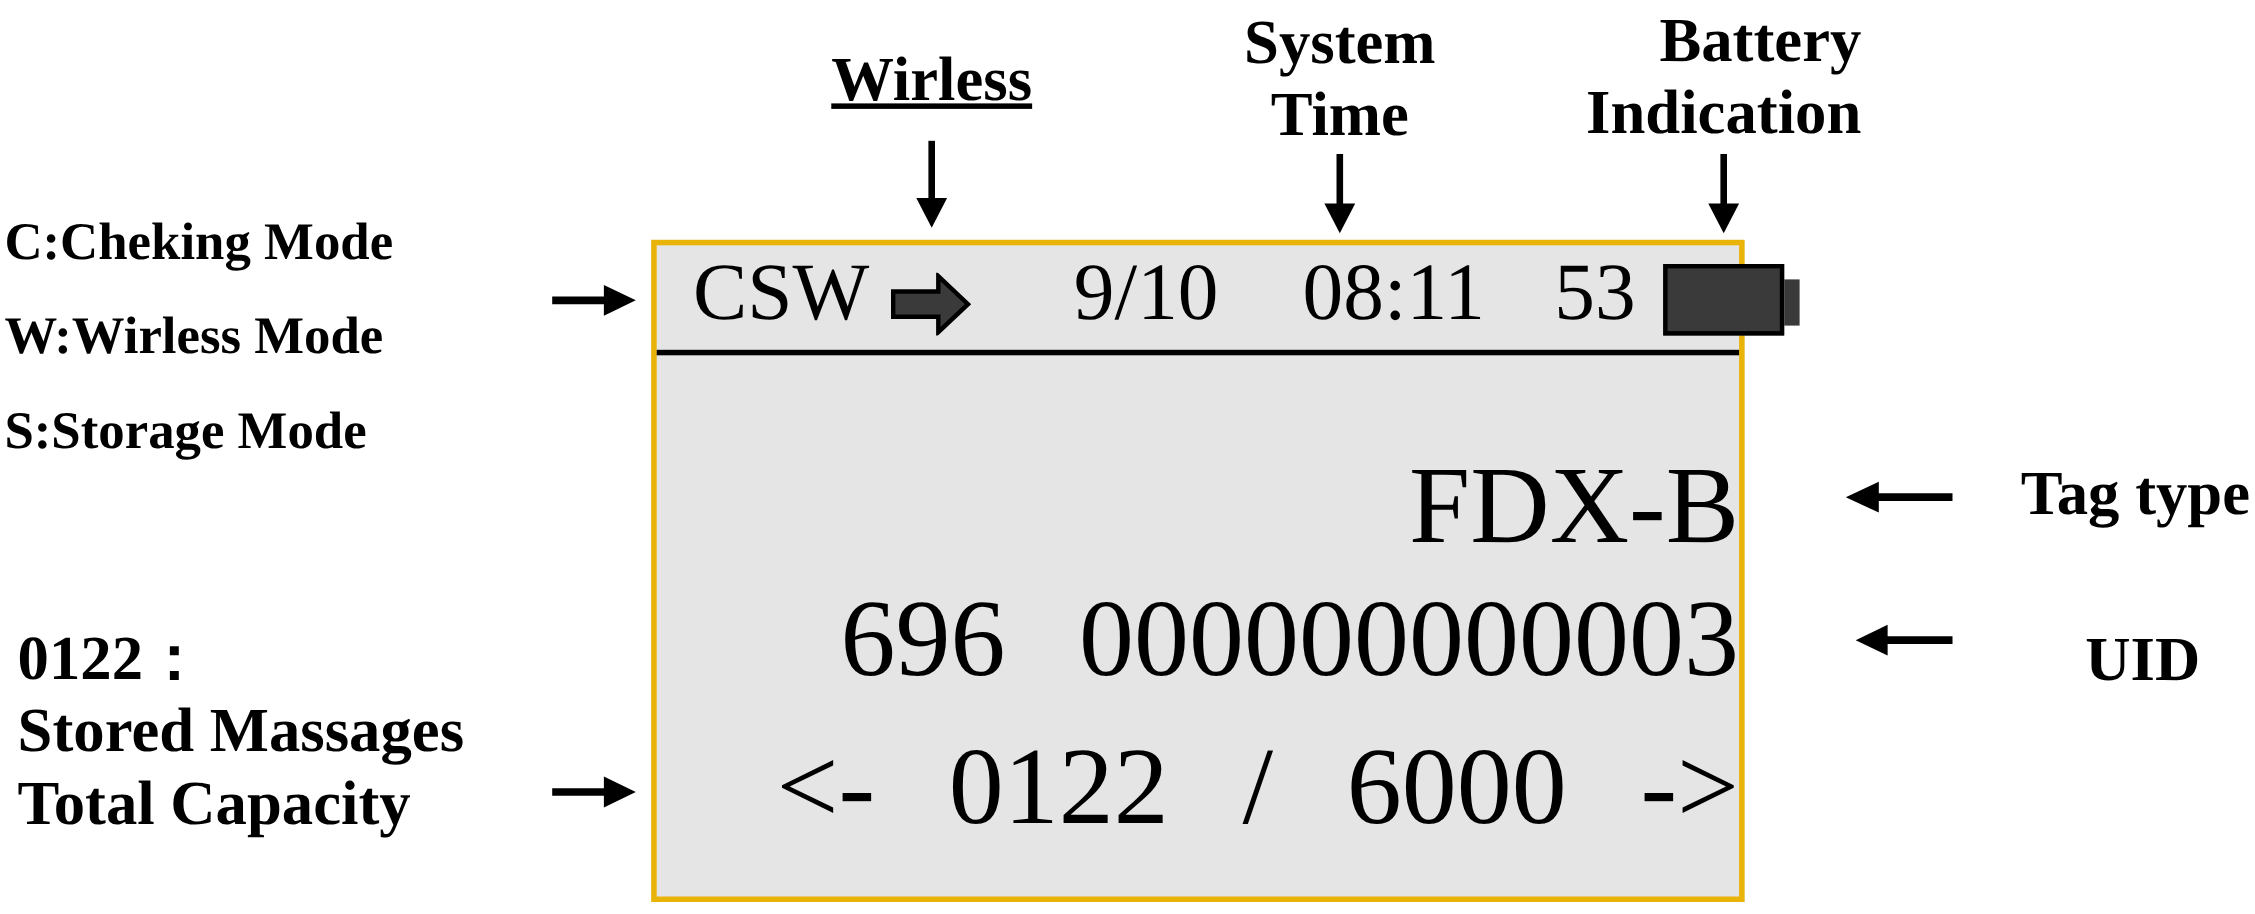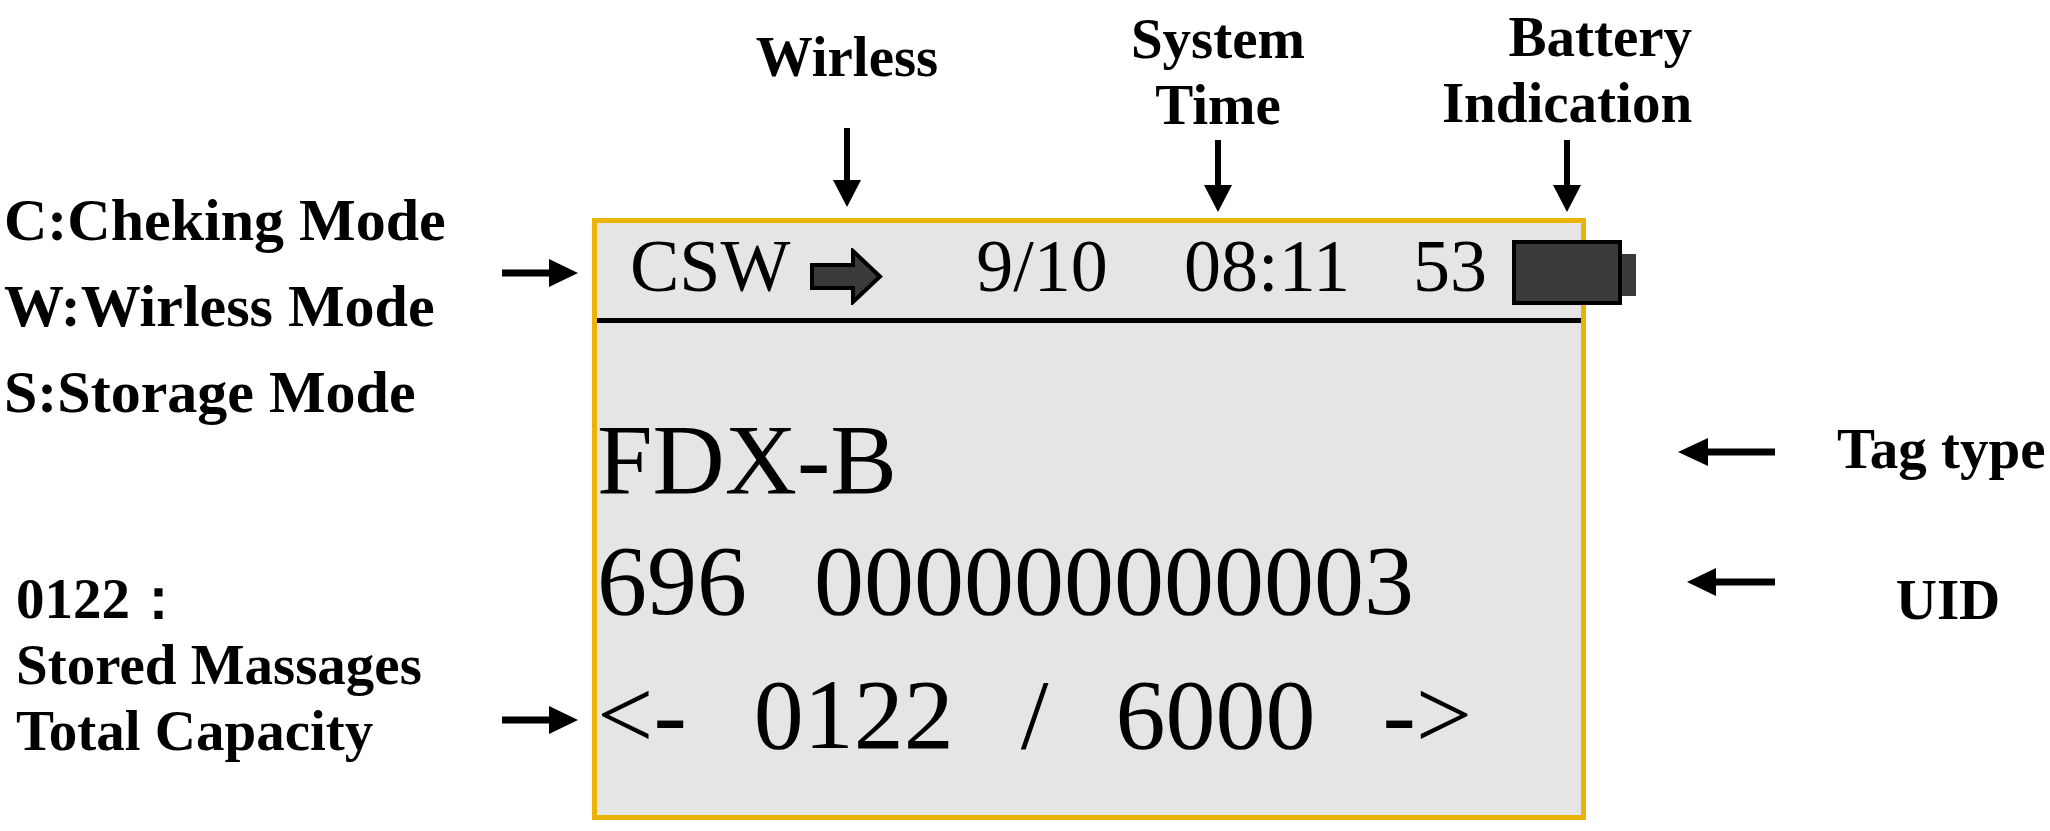--- a/index.html
+++ b/index.html
@@ -3,46 +3,46 @@
 <meta charset="utf-8">
 <style>
   html,body{margin:0;padding:0;background:#fff;}
   .canvas{
     position:relative;width:2050px;height:831px;background:#fff;
     font-family:"Liberation Serif","DejaVu Serif",serif;color:#000;overflow:hidden;
   }
   
   .note{position:absolute;font-weight:bold;font-size:57px;line-height:66px;white-space:nowrap;}
   .center-x{transform:translateX(-50%);text-align:center;}
-  .modes-note{font-size:60px;line-height:86px;}
+  .modes-note{font-size:48px;line-height:86px;}
   
   .screen{position:absolute;left:592px;top:218px;width:994px;height:602px;
           border:5px solid #eab308;box-sizing:border-box;background:#e5e5e5;}
   .statusbar{position:relative;height:95px;border-bottom:5px solid #000;}
   .sb-item{position:absolute;top:6px;font-size:74px;line-height:74px;white-space:nowrap;}
   .sb-center{transform:translateX(-50%);}
   .mode-arrow-svg{position:absolute;left:213px;top:25px;}
   .battery{position:absolute;left:915px;top:17px;width:110px;height:65px;
            border:4px solid #000;background:#3a3a3a;box-sizing:border-box;}
   .battery-nub{position:absolute;left:1025px;top:31px;width:14px;height:42px;background:#3a3a3a;}
-  .main-line{position:absolute;left:0;width:100%;text-align:left;
+  .main-line{position:absolute;left:0;width:100%;text-align:right;
              font-size:100px;line-height:100px;white-space:nowrap;}
   .spread{word-spacing:0.42em;}
   .line-tag{top:187px;}
   .line-uid{top:308px;}
   .line-nav{top:442px;}
   
   .overlay{position:absolute;left:0;top:0;width:2050px;height:831px;pointer-events:none;}
 </style>
 </head>
 <body>
 
 <div class="canvas">
 
-  <div class="note center-x" style="left:847px;top:24px;">Wirless</div>
+  <div class="note center-x" style="left:847px;top:40px;text-decoration:underline;">Wirless</div>
 
   <div class="note center-x" style="left:1218px;top:6px;">
     <div>System</div>
     <div>Time</div>
   </div>
 
   <div class="note center-x" style="left:1567px;top:4px;text-align:right;">
     <div>Battery</div>
     <div>Indication</div>
   </div>

